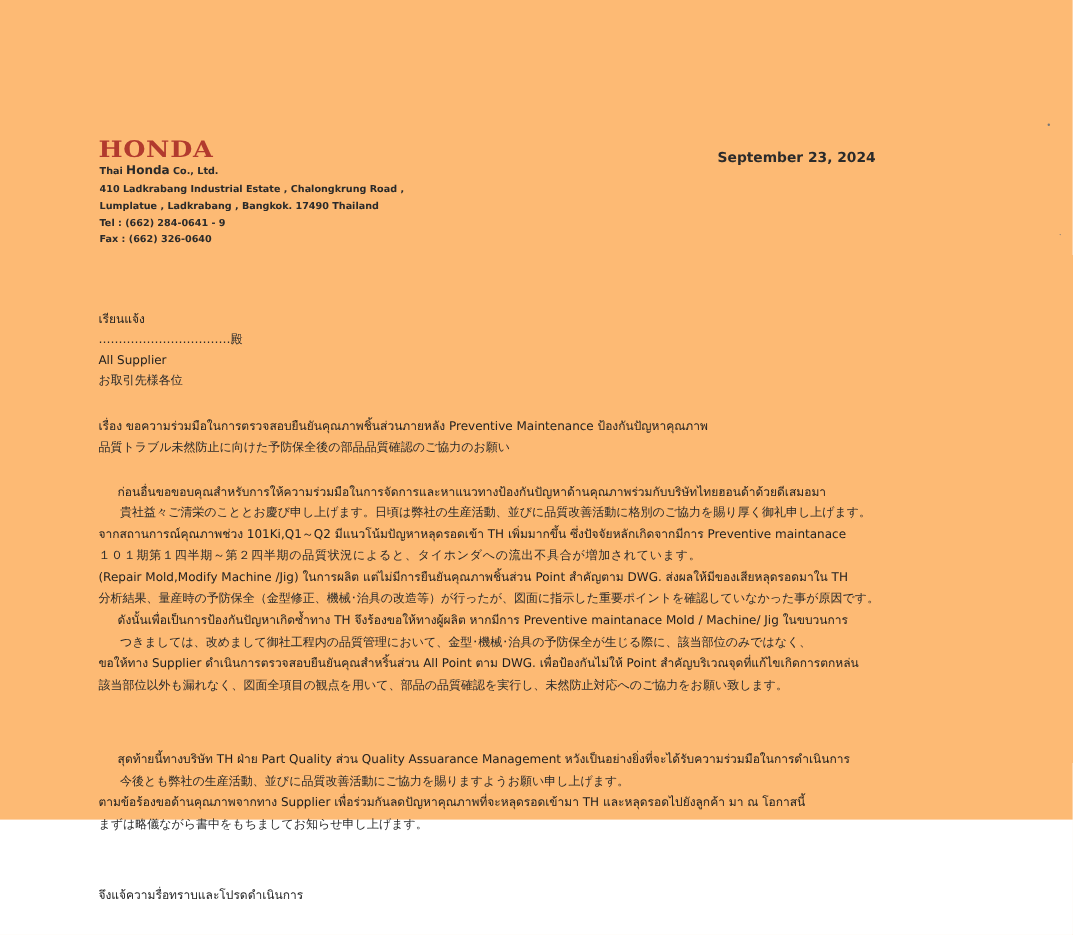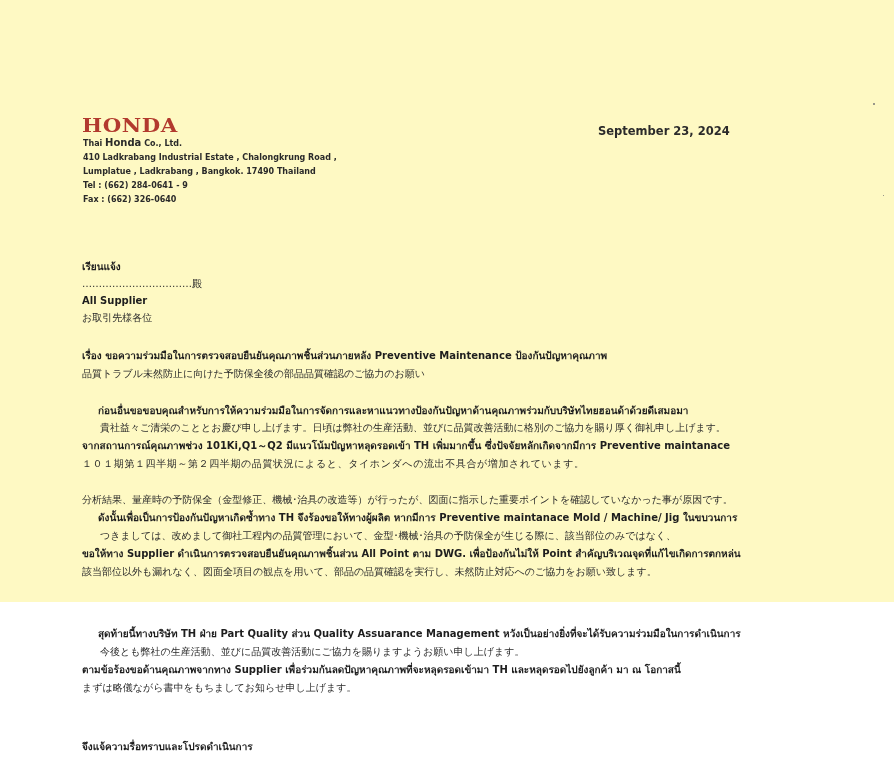--- a/index.html
+++ b/index.html
@@ -12,22 +12,22 @@
       height: 779px;
       position: relative;
       overflow: hidden;
       font-family: "DejaVu Sans", sans-serif;
       color: #1e1e1e;
     }
     .page {
       position: absolute;
       left: 0; top: 0;
       width: 894px;
-      height: 602px;
-      background: #fef9c3;
+      height: 683px;
+      background: #fdba74;
     }
     .abs { position: absolute; white-space: nowrap; }
 
     
     .logo {
       left: 82px; top: 114px;
       font-family: "DejaVu Serif", serif;
       font-weight: bold;
       font-size: 19px;
       letter-spacing: 0.5px;
@@ -50,21 +50,21 @@
     }
 
     
     .ln {
       left: 82px;
       font-size: 10px;
       line-height: 14px;
       color: #1e1e1e;
       transform-origin: left top;
     }
-    .b { font-weight: bold; }
+    .b { font-weight: normal; }
     .jp { font-weight: normal; color: #2a2a2a; }
     .ind { left: 98px; }
     .ind2 { left: 100px; }
 
     .speck {
       position: absolute;
       width: 2px; height: 2px;
       background: #777;
       border-radius: 1px;
     }
@@ -93,24 +93,25 @@
   <div class="abs ln b" style="top:294px;">All Supplier</div>
   <div class="abs ln jp" style="top:311px;">お取引先様各位</div>
 
   <div class="abs ln b" style="top:349px;">เรื่อง  ขอความร่วมมือในการตรวจสอบยืนยันคุณภาพชิ้นส่วนภายหลัง Preventive Maintenance ป้องกันปัญหาคุณภาพ</div>
   <div class="abs ln jp" style="top:367px;">品質トラブル未然防止に向けた予防保全後の部品品質確認のご協力のお願い</div>
 
   <div class="abs ln b ind" style="top:404px;">ก่อนอื่นขอขอบคุณสำหรับการให้ความร่วมมือในการจัดการและหาแนวทางป้องกันปัญหาด้านคุณภาพร่วมกับบริษัทไทยฮอนด้าด้วยดีเสมอมา</div>
   <div class="abs ln jp ind2" style="top:421px;">貴社益々ご清栄のこととお慶び申し上げます。日頃は弊社の生産活動、並びに品質改善活動に格別のご協力を賜り厚く御礼申し上げます。</div>
   <div class="abs ln b" style="top:439px;">จากสถานการณ์คุณภาพช่วง 101Ki,Q1～Q2 มีแนวโน้มปัญหาหลุดรอดเข้า TH เพิ่มมากขึ้น ซึ่งปัจจัยหลักเกิดจากมีการ Preventive maintanace</div>
   <div class="abs ln jp" style="top:457px;letter-spacing:0.6px;">１０１期第１四半期～第２四半期の品質状況によると、タイホンダへの流出不具合が増加されています。</div>
+  <div class="abs ln b" style="top:475px;">(Repair Mold,Modify Machine /Jig) ในการผลิต แต่ไม่มีการยืนยันคุณภาพชิ้นส่วน Point สำคัญตาม DWG. ส่งผลให้มีของเสียหลุดรอดมาใน TH</div>
   <div class="abs ln jp" style="top:493px;">分析結果、量産時の予防保全（金型修正、機械･治具の改造等）が行ったが、図面に指示した重要ポイントを確認していなかった事が原因です。</div>
   <div class="abs ln b ind" style="top:511px;">ดังนั้นเพื่อเป็นการป้องกันปัญหาเกิดซ้ำทาง TH จึงร้องขอให้ทางผู้ผลิต หากมีการ Preventive maintanace  Mold / Machine/ Jig ในขบวนการ</div>
   <div class="abs ln jp ind2" style="top:529px;">つきましては、改めまして御社工程内の品質管理において、金型･機械･治具の予防保全が生じる際に、該当部位のみではなく、</div>
-  <div class="abs ln b" style="top:547px;">ขอให้ทาง Supplier ดำเนินการตรวจสอบยืนยันคุณภาพชิ้นส่วน All Point ตาม DWG. เพื่อป้องกันไม่ให้ Point สำคัญบริเวณจุดที่แก้ไขเกิดการตกหล่น</div>
+  <div class="abs ln b" style="top:547px;">ขอให้ทาง Supplier ดำเนินการตรวจสอบยืนยันคุณสำหริ้นส่วน All Point ตาม DWG. เพื่อป้องกันไม่ให้ Point สำคัญบริเวณจุดที่แก้ไขเกิดการตกหล่น</div>
   <div class="abs ln jp" style="top:565px;">該当部位以外も漏れなく、図面全項目の観点を用いて、部品の品質確認を実行し、未然防止対応へのご協力をお願い致します。</div>
 
   <div class="abs ln b ind" style="top:627px;">สุดท้ายนี้ทางบริษัท TH ฝ่าย Part Quality ส่วน Quality Assuarance Management หวังเป็นอย่างยิ่งที่จะได้รับความร่วมมือในการดำเนินการ</div>
   <div class="abs ln b" style="top:663px;">ตามข้อร้องขอด้านคุณภาพจากทาง Supplier เพื่อร่วมกันลดปัญหาคุณภาพที่จะหลุดรอดเข้ามา TH และหลุดรอดไปยังลูกค้า มา ณ โอกาสนี้</div>
   <div class="abs ln jp ind2" style="top:645px;">今後とも弊社の生産活動、並びに品質改善活動にご協力を賜りますようお願い申し上げます。</div>
   <div class="abs ln jp" style="top:681px;">まずは略儀ながら書中をもちましてお知らせ申し上げます。</div>
 
   <div class="abs ln b" style="top:740px;">จึงแจ้ความรื่อทราบและโปรดดำเนินการ</div>
 
   <span class="speck" style="left:873px; top:103px;"></span>

